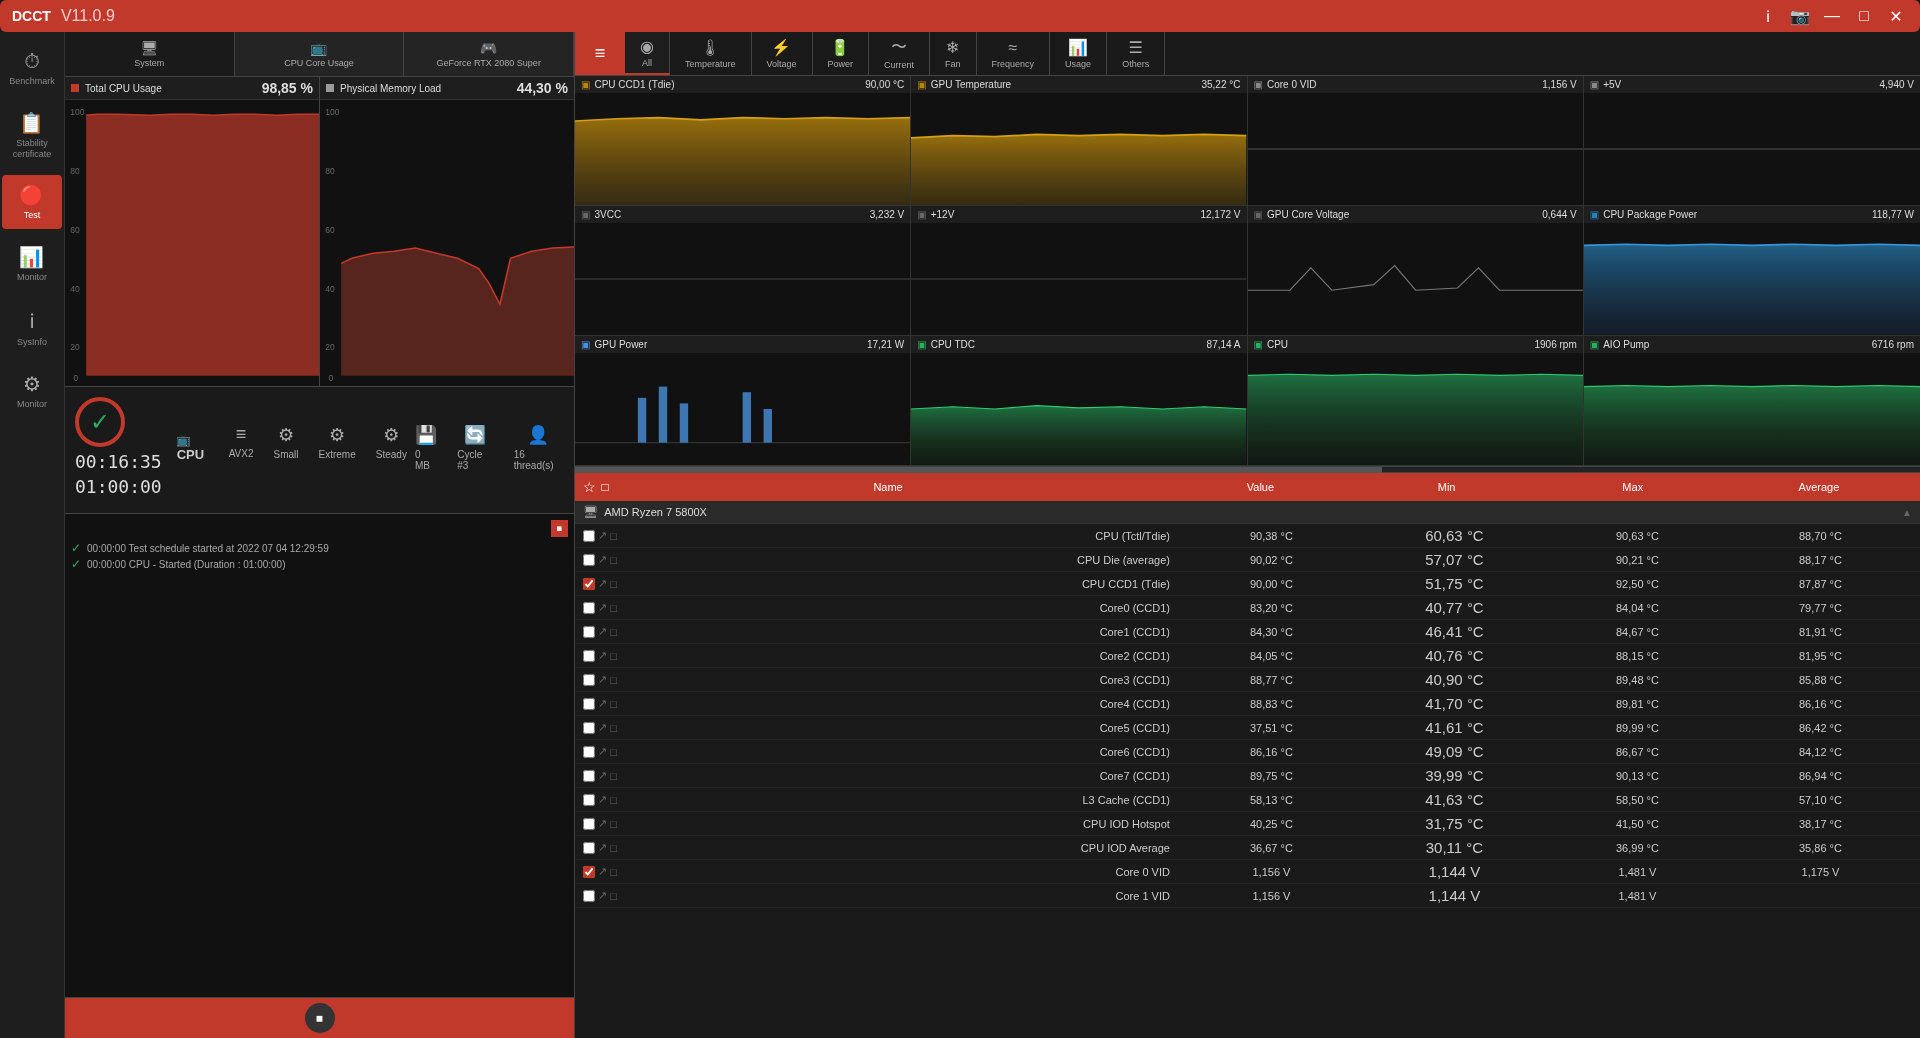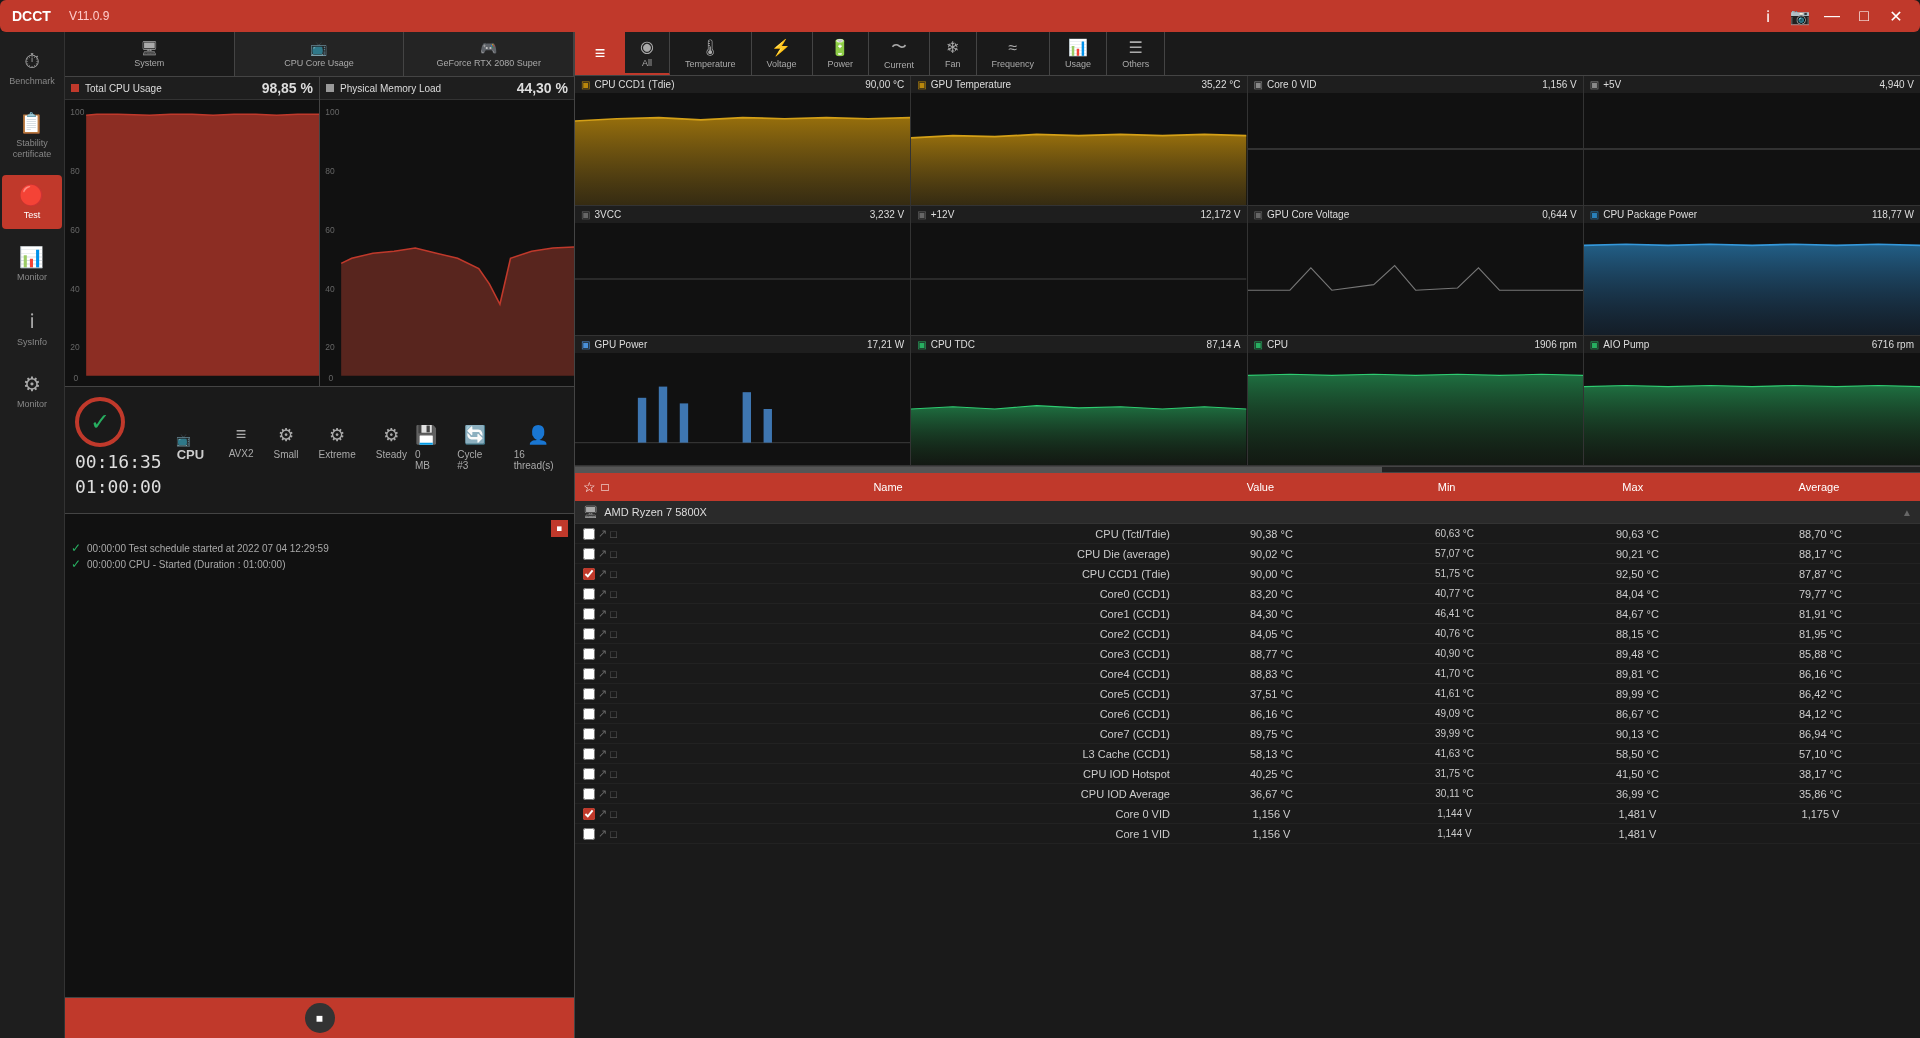--- a/index.html
+++ b/index.html
@@ -2,21 +2,21 @@
 <html><head>
   <meta charset="utf-8">
   <style>
     * { margin: 0; padding: 0; box-sizing: border-box; }
     body { background: #1a1a1a; color: #ccc; font-family: 'Segoe UI', Arial, sans-serif; font-size: 11px; width: 1920px; height: 1038px; overflow: hidden; }
 
     
     .titlebar { background: #c0392b; height: 32px; display: flex; align-items: center; padding: 0 12px; justify-content: space-between; border-radius: 6px; }
     .titlebar-left { display: flex; align-items: center; gap: 10px; }
     .titlebar-logo { color: white; font-weight: bold; font-size: 14px; }
-    .titlebar-version { color: #ffcccc; font-size: 12px; margin-left: 8px; }
+    .titlebar-version { color: #ffcccc; font-size: 16px; }
     .titlebar-right { display: flex; gap: 8px; align-items: center; }
     .titlebar-btn { color: white; background: none; border: none; cursor: pointer; font-size: 16px; width: 24px; height: 24px; display: flex; align-items: center; justify-content: center; }
 
     
     .main-layout { display: flex; height: calc(1038px - 32px); }
 
     
     .sidebar { width: 65px; background: #1e1e1e; display: flex; flex-direction: column; align-items: center; padding-top: 10px; gap: 8px; border-right: 1px solid #333; }
     .sidebar-item { display: flex; flex-direction: column; align-items: center; gap: 3px; cursor: pointer; padding: 8px 5px; border-radius: 4px; width: 60px; text-align: center; }
     .sidebar-item.active { background: #c0392b; }
@@ -104,21 +104,21 @@
     .device-row { background: #2a2a2a; padding: 4px 8px; display: flex; align-items: center; gap: 6px; justify-content: center; border-bottom: 1px solid #333; }
     .device-name { color: #ddd; font-size: 11px; }
 
     .data-row { display: flex; padding: 3px 8px; border-bottom: 1px solid #222; align-items: center; }
     .data-row:nth-child(even) { background: #1a1a1a; }
     .row-controls { display: flex; gap: 3px; align-items: center; margin-right: 4px; }
     .row-check { width: 12px; height: 12px; }
     .row-icon { font-size: 11px; color: #666; }
     .row-name { flex: 3; color: #ccc; font-size: 11px; text-align: right; padding-right: 10px; }
     .row-val { flex: 1; color: #ccc; font-size: 11px; text-align: center; }
-    .row-min { flex: 1; color: #ccc; font-size: 10px; text-align: center; }
+    .row-min { flex: 1; color: #ccc; font-size: 15px; text-align: center; }
     .row-max { flex: 1; color: #ccc; font-size: 11px; text-align: center; }
     .row-avg { flex: 1; color: #ccc; font-size: 11px; text-align: center; }
 
     
     .chart-svg { width: 100%; height: 100%; }
 
     
     .indicator { width: 8px; height: 8px; display: inline-block; margin-right: 2px; }
     .ind-red { background: #c0392b; }
   </style>

